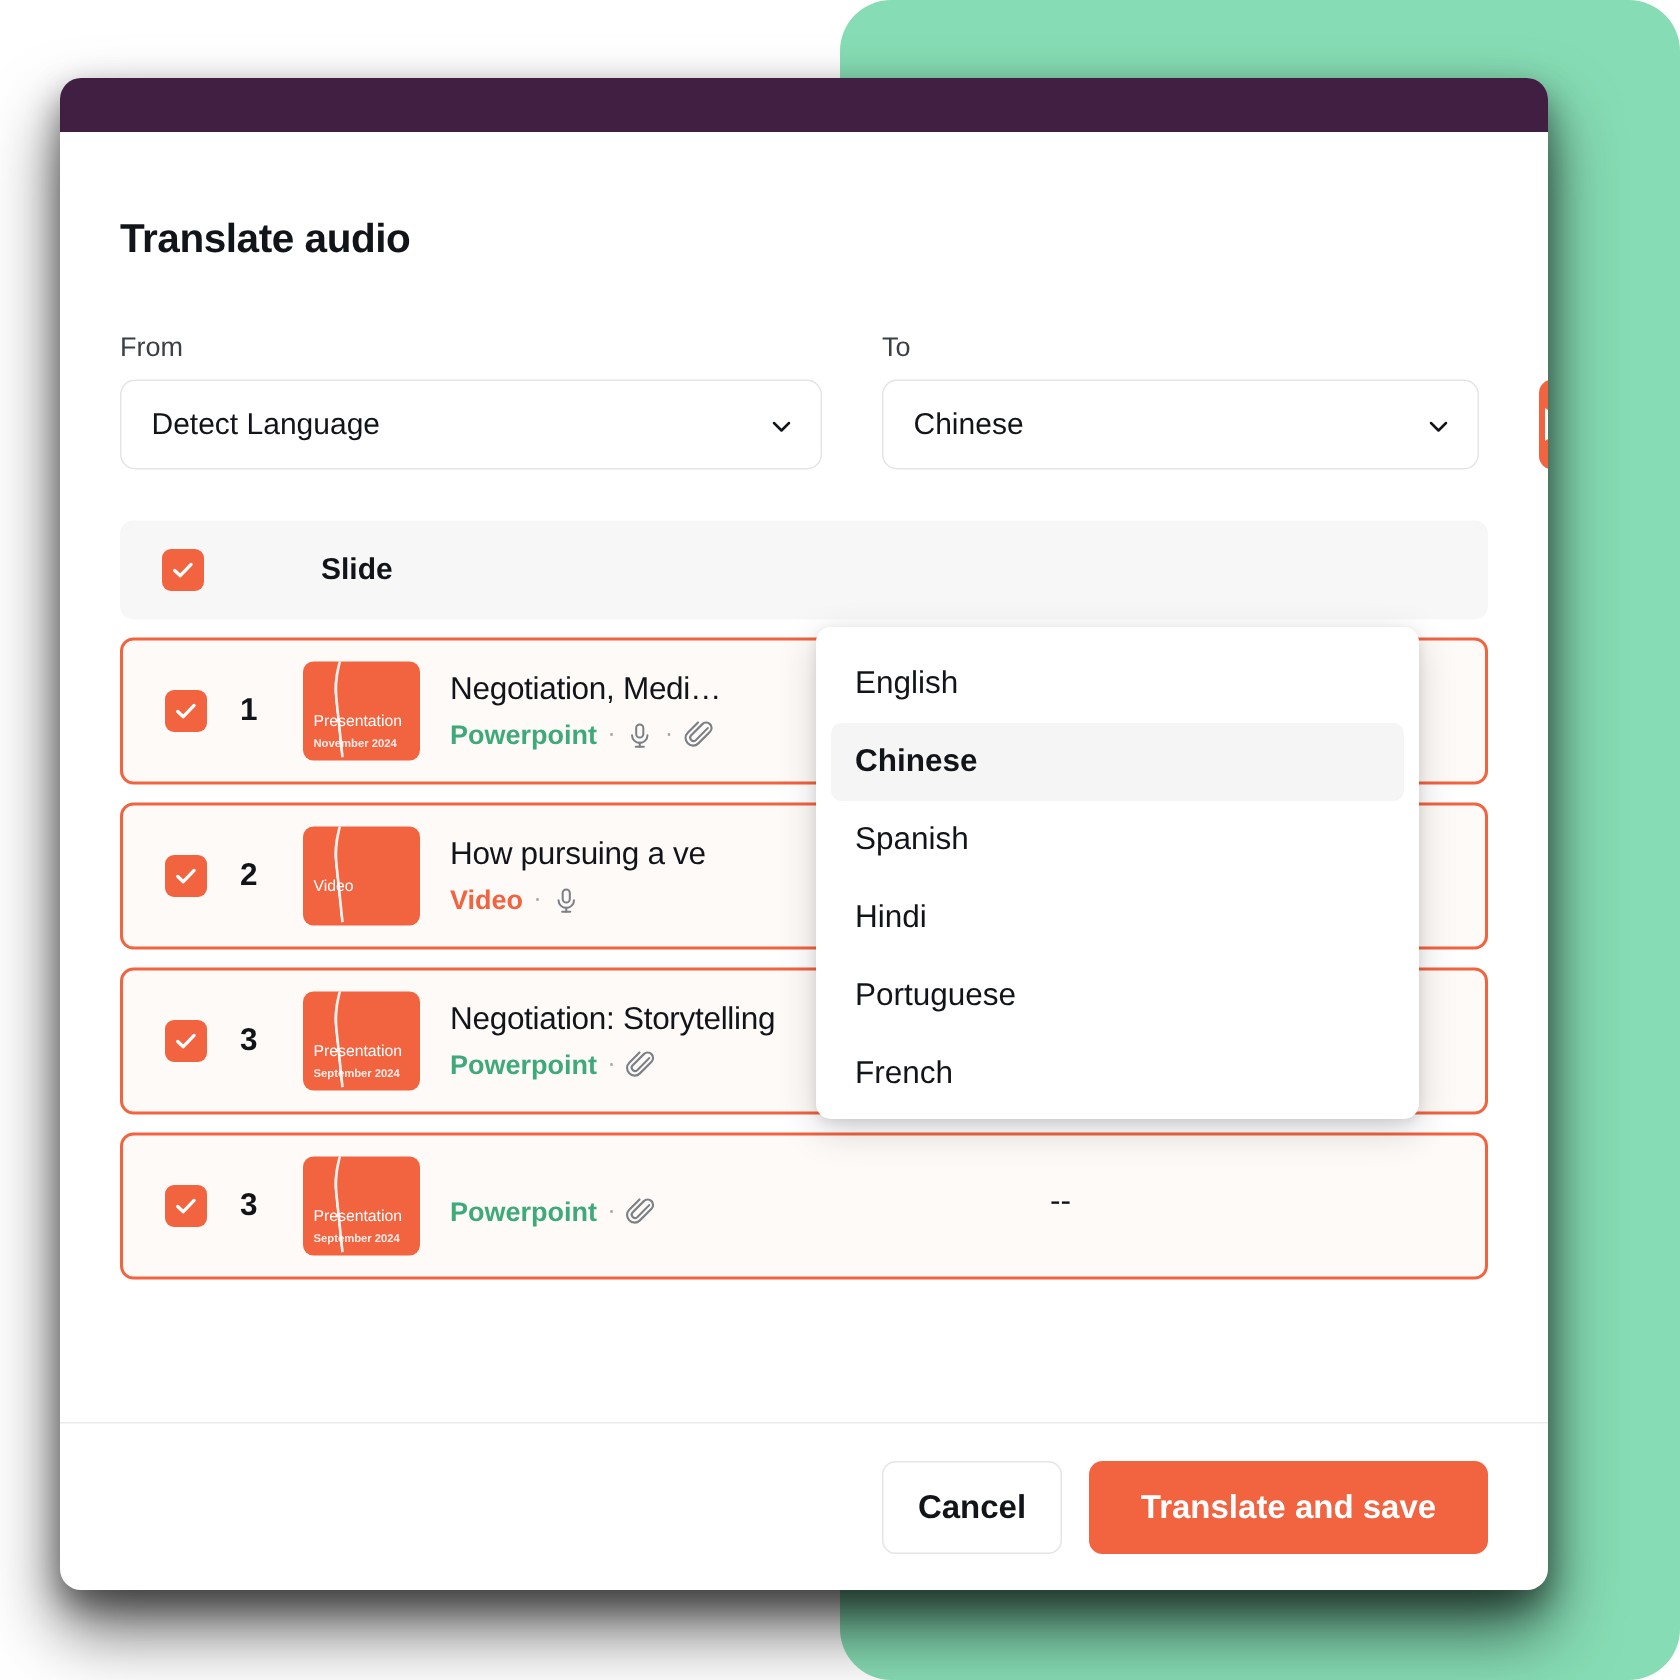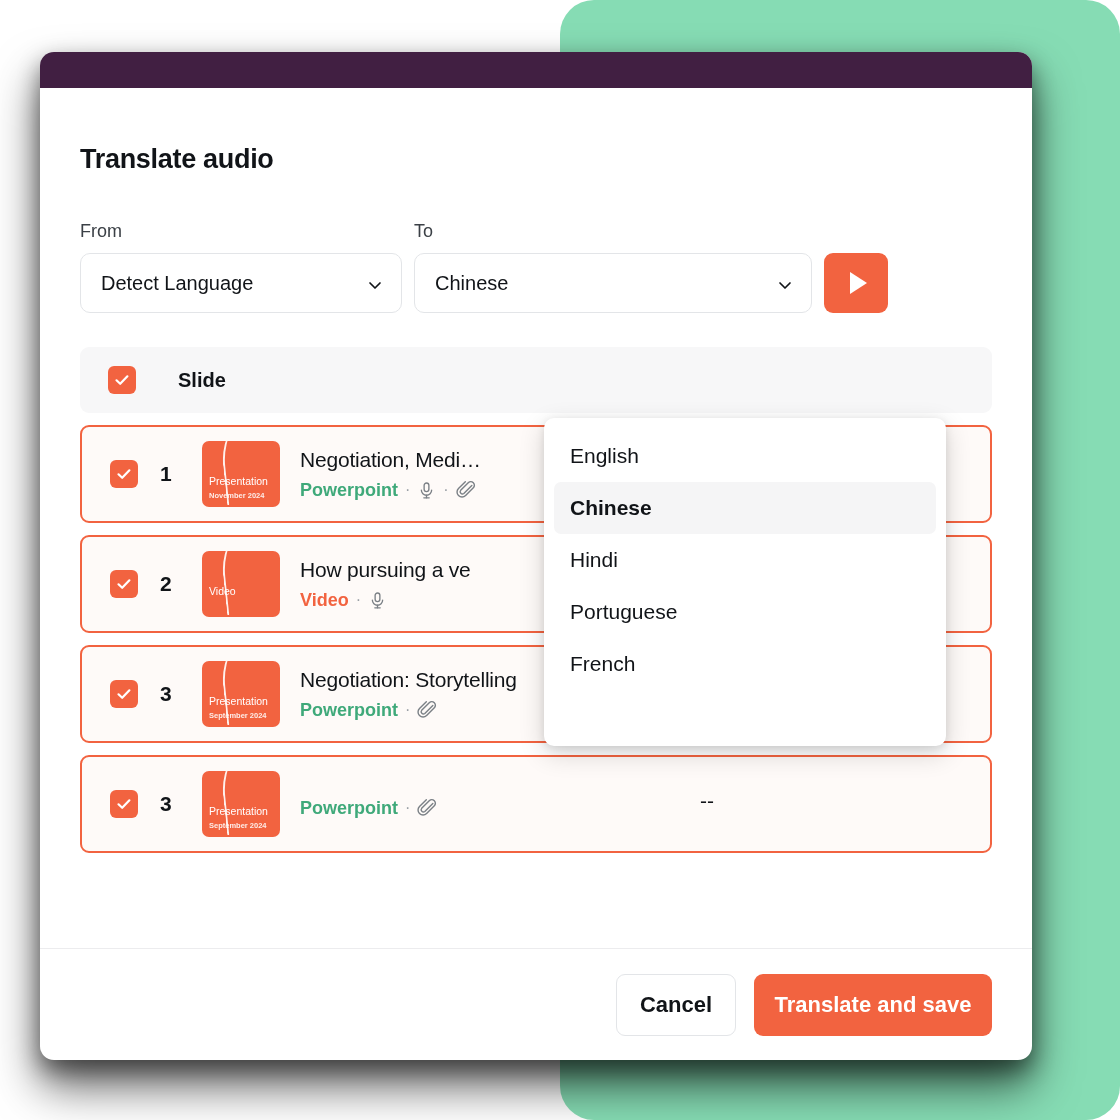--- a/index.html
+++ b/index.html
@@ -34,50 +34,50 @@
   .title-bar { height: 36px; background: #411F42; flex: 0 0 36px; }
 
   .dialog-body { padding: 18px 40px; flex: 1 1 auto; position: relative; }
 
   .dialog-heading {
     font-size: 27px; font-weight: bold; color: #111418;
     margin-top: 38px; letter-spacing: -0.3px;
   }
 
   
-  .lang-row { display: flex; align-items: flex-end; gap: 12px; margin-top: 46px; }
+  .lang-row { display: flex; align-items: flex-end; gap: 40px; margin-top: 46px; }
   .field { display: flex; flex-direction: column; }
   .field-label { font-size: 18px; color: #3b4046; margin-bottom: 11px; }
   .select {
     height: 60px; border: 1.5px solid #e3e5e8; border-radius: 10px;
     background: #fff; display: flex; align-items: center;
     padding: 0 18px 0 20px; justify-content: space-between;
     font-size: 20px; color: #111418; cursor: pointer;
   }
-  .select.from { width: 322px; }
+  .select.from { width: 468px; }
   .select.to { width: 398px; }
   .chev { width: 16px; height: 16px; flex: 0 0 16px; }
   .play-btn {
     width: 64px; height: 60px; background: #F26340; border-radius: 9px;
     display: flex; align-items: center; justify-content: center;
     cursor: pointer; border: none;
   }
   .play-tri {
     width: 0; height: 0;
     border-left: 17px solid #ffffff;
     border-top: 11px solid transparent;
     border-bottom: 11px solid transparent;
     margin-left: 4px;
   }
 
   
   .table { margin-top: 34px; }
   .table-header {
     height: 66px; background: #F7F7F8; border-radius: 9px;
-    display: flex; align-items: center; padding: 0 0 0 28px;
+    display: flex; align-items: center; padding: 0 0 0 28px; gap: 36px;
   }
   .th-slide { font-size: 20px; font-weight: bold; color: #111418; margin-left: 42px; }
 
   .row {
     height: 98px; margin-top: 12px;
     border: 2px solid #F26340; border-radius: 9px;
     background: #FEFAF8;
     display: flex; align-items: center; padding: 0 0 0 28px;
     position: relative;
   }
@@ -132,21 +132,21 @@
   }
   .btn {
     height: 62px; border-radius: 9px; font-size: 22px; cursor: pointer;
     display: flex; align-items: center; justify-content: center;
   }
   .btn-cancel {
     width: 120px; border: 1.5px solid #e3e5e8; background: #fff; color: #111418;
     font-weight: bold;
   }
   .btn-primary {
-    width: 238px; background: #F26340; color: #fff; border: none; font-weight: bold;
+    width: 266px; background: #F26340; color: #fff; border: none; font-weight: bold;
   }
 
   
   .dropdown {
     position: absolute;
     left: 504px; top: 330px;
     width: 402px; height: 328px;
     background: #ffffff; border-radius: 10px;
     box-shadow: 0 8px 26px rgba(0,0,0,0.16), 0 2px 8px rgba(0,0,0,0.10);
     padding: 12px 10px; z-index: 50; overflow: hidden;
@@ -344,20 +344,21 @@
               </div>
             </div>
           </div>
 
       </div>
 
       <div class="dropdown">
         <div id="dd-container">
             <div class="dd-item">English</div>
             <div class="dd-item selected">Chinese</div>
+            <div class="dd-item">Spanish</div>
             <div class="dd-item">Hindi</div>
             <div class="dd-item">Portuguese</div>
             <div class="dd-item">French</div>
           </div>
       </div>
 
     </div>
 
     <div class="footer">
       <button class="btn btn-cancel">Cancel</button>

